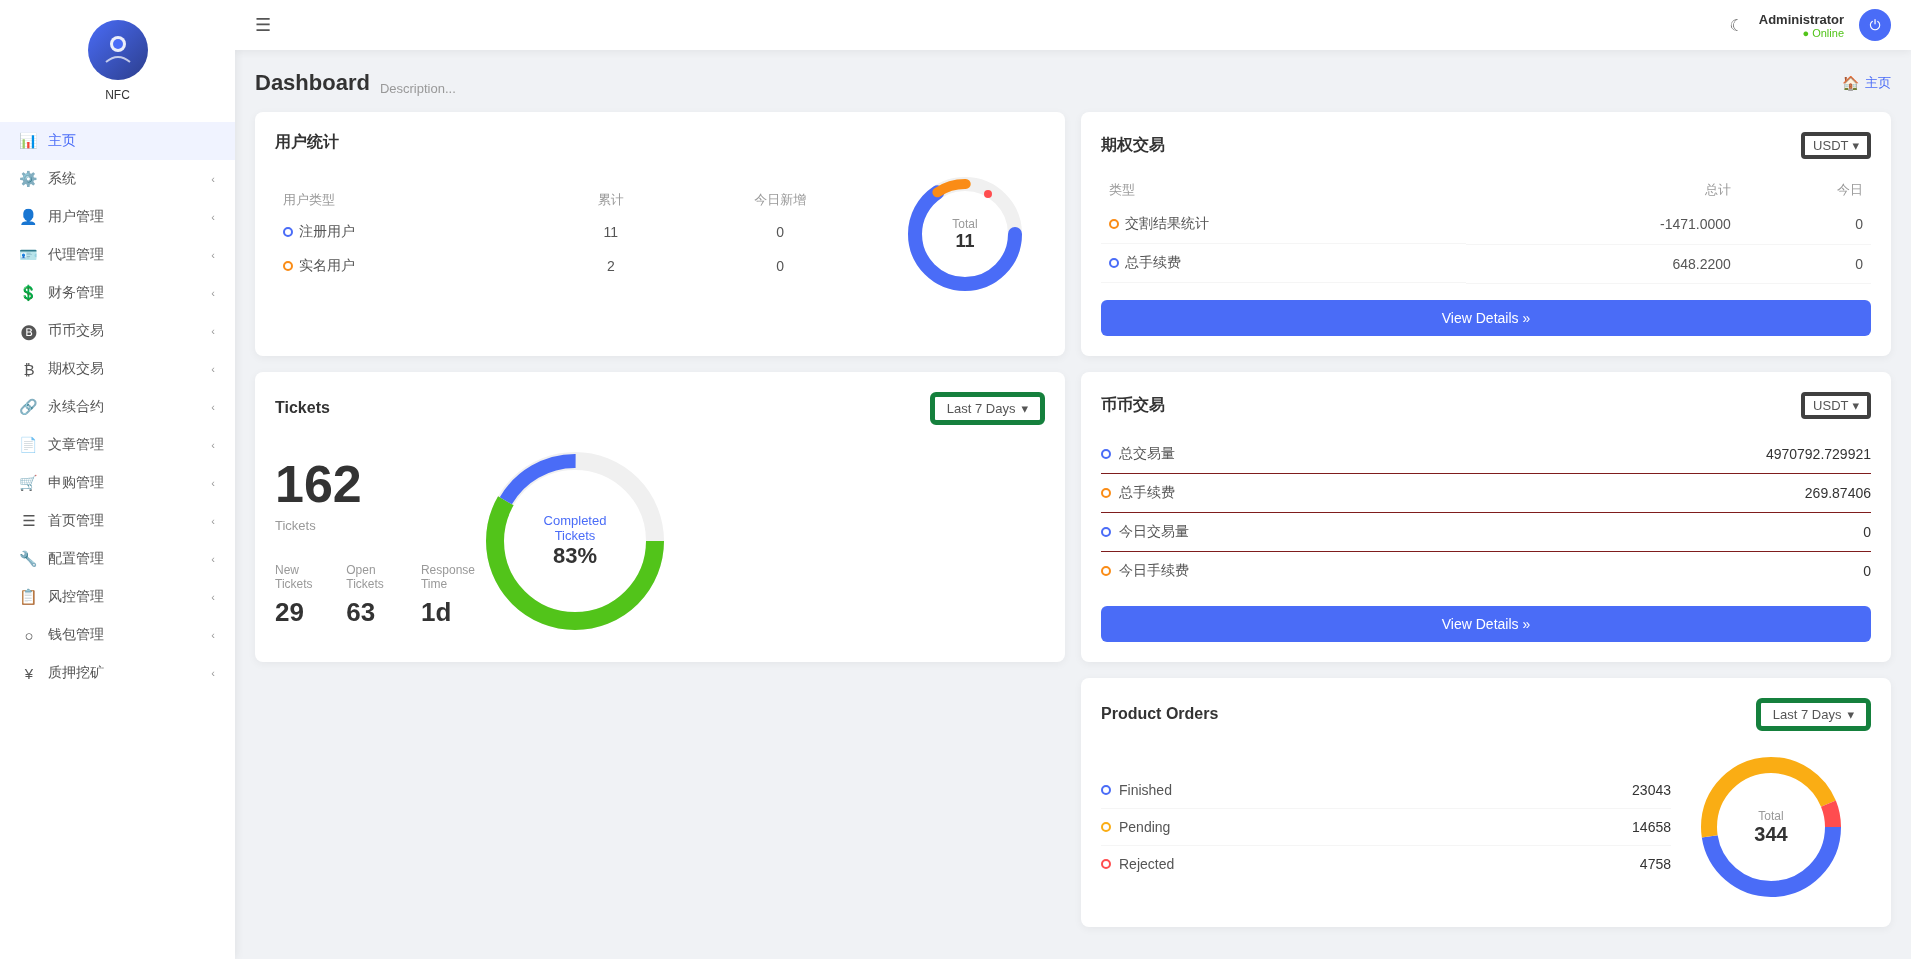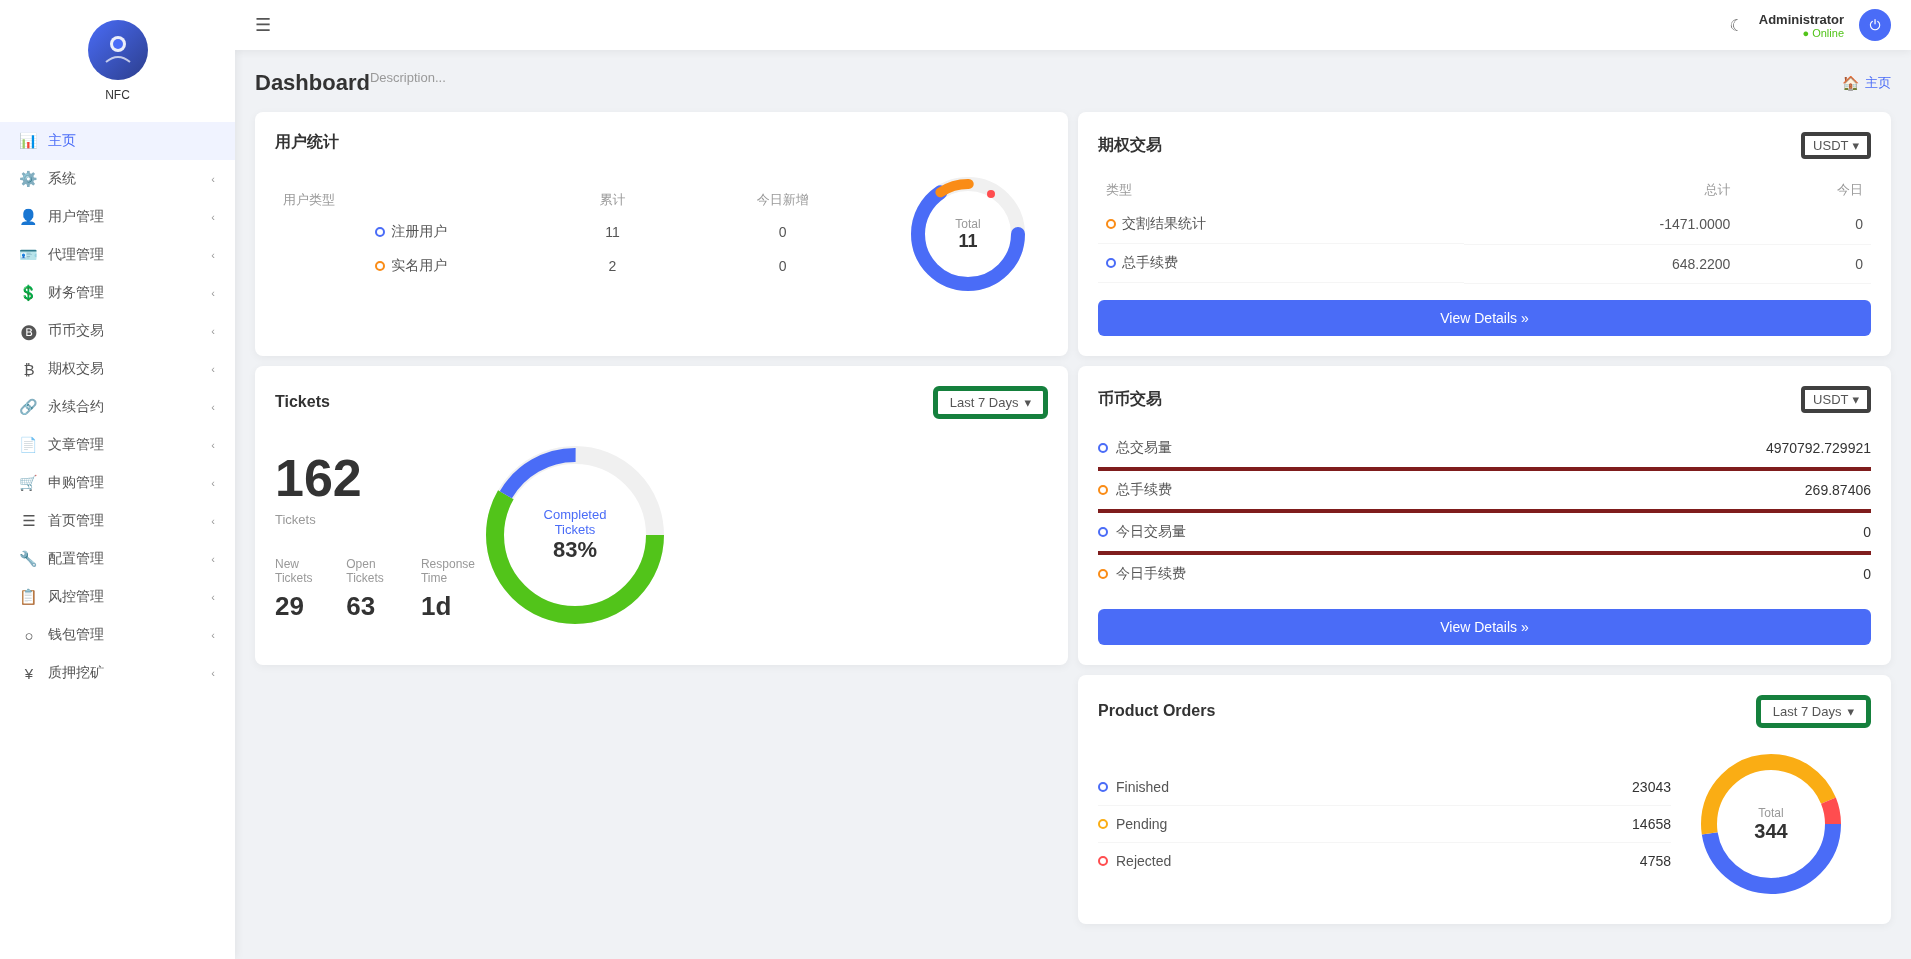--- a/index.html
+++ b/index.html
@@ -31,30 +31,30 @@
     .user-status { font-size: 11px; color: #52c41a; }
     .power-btn { width: 32px; height: 32px; border-radius: 50%; background: #4a6cf7; display: flex; align-items: center; justify-content: center; cursor: pointer; color: #fff; font-size: 14px; }
     .moon-icon { font-size: 16px; color: #555; cursor: pointer; }
 
     
     .page-header { display: flex; align-items: center; justify-content: space-between; margin-bottom: 16px; }
     .page-title { font-size: 22px; font-weight: 700; color: #333; }
     .breadcrumb { font-size: 13px; color: #4a6cf7; display: flex; align-items: center; gap: 5px; }
 
     
-    .dashboard-grid { display: grid; grid-template-columns: 1fr 1fr; gap: 10px; }
+    .dashboard-grid { display: grid; grid-template-columns: 1fr 1fr; gap: 16px; }
 
     
     .card { background: #fff; border-radius: 8px; padding: 20px; box-shadow: 0 2px 8px rgba(0,0,0,0.05); }
     .stats-title { font-size: 16px; font-weight: 700; margin-bottom: 16px; color: #333; }
     .stats-table { width: 100%; border-collapse: collapse; }
     .stats-table th { color: #999; font-weight: 500; font-size: 13px; padding: 6px 8px; text-align: center; }
     .stats-table th:first-child { text-align: left; }
     .stats-table td { padding: 8px 8px; text-align: center; color: #555; font-size: 14px; }
-    .stats-table td:first-child { text-align: left; display: flex; align-items: center; gap: 6px; justify-content: center; }
+    .stats-table td:first-child { text-align: left; display: flex; align-items: center; gap: 6px; }
     .dot { width: 10px; height: 10px; border-radius: 50%; border: 2px solid; display: inline-block; flex-shrink: 0; }
     .dot-blue { border-color: #4a6cf7; }
     .dot-orange { border-color: #fa8c16; }
     .dot-red { border-color: #ff4d4f; }
     .dot-yellow { border-color: #faad14; }
 
     
     .donut-container { position: relative; width: 130px; height: 130px; }
     .donut-center { position: absolute; top: 50%; left: 50%; transform: translate(-50%, -50%); text-align: center; }
     .donut-center-label { font-size: 12px; color: #999; }
@@ -77,21 +77,21 @@
     .completed-donut-center { position: absolute; top: 50%; left: 50%; transform: translate(-50%, -50%); text-align: center; }
     .completed-label { font-size: 13px; color: #4a6cf7; font-weight: 500; }
     .completed-pct { font-size: 22px; font-weight: 700; color: #333; }
     .futures-header { display: flex; align-items: center; justify-content: space-between; margin-bottom: 16px; }
     .futures-table { width: 100%; border-collapse: collapse; }
     .futures-table th { color: #999; font-weight: 500; font-size: 13px; padding: 6px 8px; text-align: right; }
     .futures-table th:first-child { text-align: left; }
     .futures-table td { padding: 10px 8px; text-align: right; color: #555; font-size: 14px; border-bottom: 1px solid #f5f5f5; }
     .futures-table td:first-child { text-align: left; display: flex; align-items: center; gap: 6px; }
     .view-details-btn { width: 100%; background: #4a6cf7; color: #fff; border: none; border-radius: 6px; padding: 10px 0; font-size: 14px; cursor: pointer; margin-top: 16px; display: flex; align-items: center; justify-content: center; gap: 6px; }
-    .crypto-row { display: flex; align-items: center; justify-content: space-between; padding: 10px 0; border-bottom: 4px solid #7f1d1d; }
+    .crypto-row { display: flex; align-items: center; justify-content: space-between; padding: 10px 0; border-bottom: 1px solid #7f1d1d; }
     .crypto-row:last-of-type { border-bottom: none; }
     .crypto-row-left { display: flex; align-items: center; gap: 8px; color: #555; font-size: 14px; }
     .crypto-row-value { font-size: 14px; color: #333; font-weight: 500; }
     .orders-header { display: flex; align-items: center; justify-content: space-between; margin-bottom: 16px; }
     .orders-body { display: flex; align-items: center; }
     .orders-list { flex: 1; }
     .order-row { display: flex; align-items: center; justify-content: space-between; padding: 10px 0; border-bottom: 1px solid #f5f5f5; }
     .order-row:last-child { border-bottom: none; }
     .order-row-left { display: flex; align-items: center; gap: 8px; font-size: 14px; color: #555; }
     .order-row-value { font-size: 14px; color: #333; font-weight: 500; }
@@ -241,21 +241,21 @@
           <div class="user-name">Administrator</div>
           <div class="user-status">● Online</div>
         </div>
         <div class="power-btn">⏻</div>
       </div>
     </header>
 
     <main class="content">
 
       <div class="page-header">
-        <div style="display:flex;align-items:flex-start;">
+        <div style="display:flex;align-items:flex-end;gap:10px;">
           <h1 class="page-title">Dashboard</h1>
           <span style="color:#999;font-size:13px;">Description...</span>
         </div>
         <div class="breadcrumb">
           <span class="home-icon">🏠</span>
           <span>主页</span>
         </div>
       </div>
 
       <div class="dashboard-grid">

